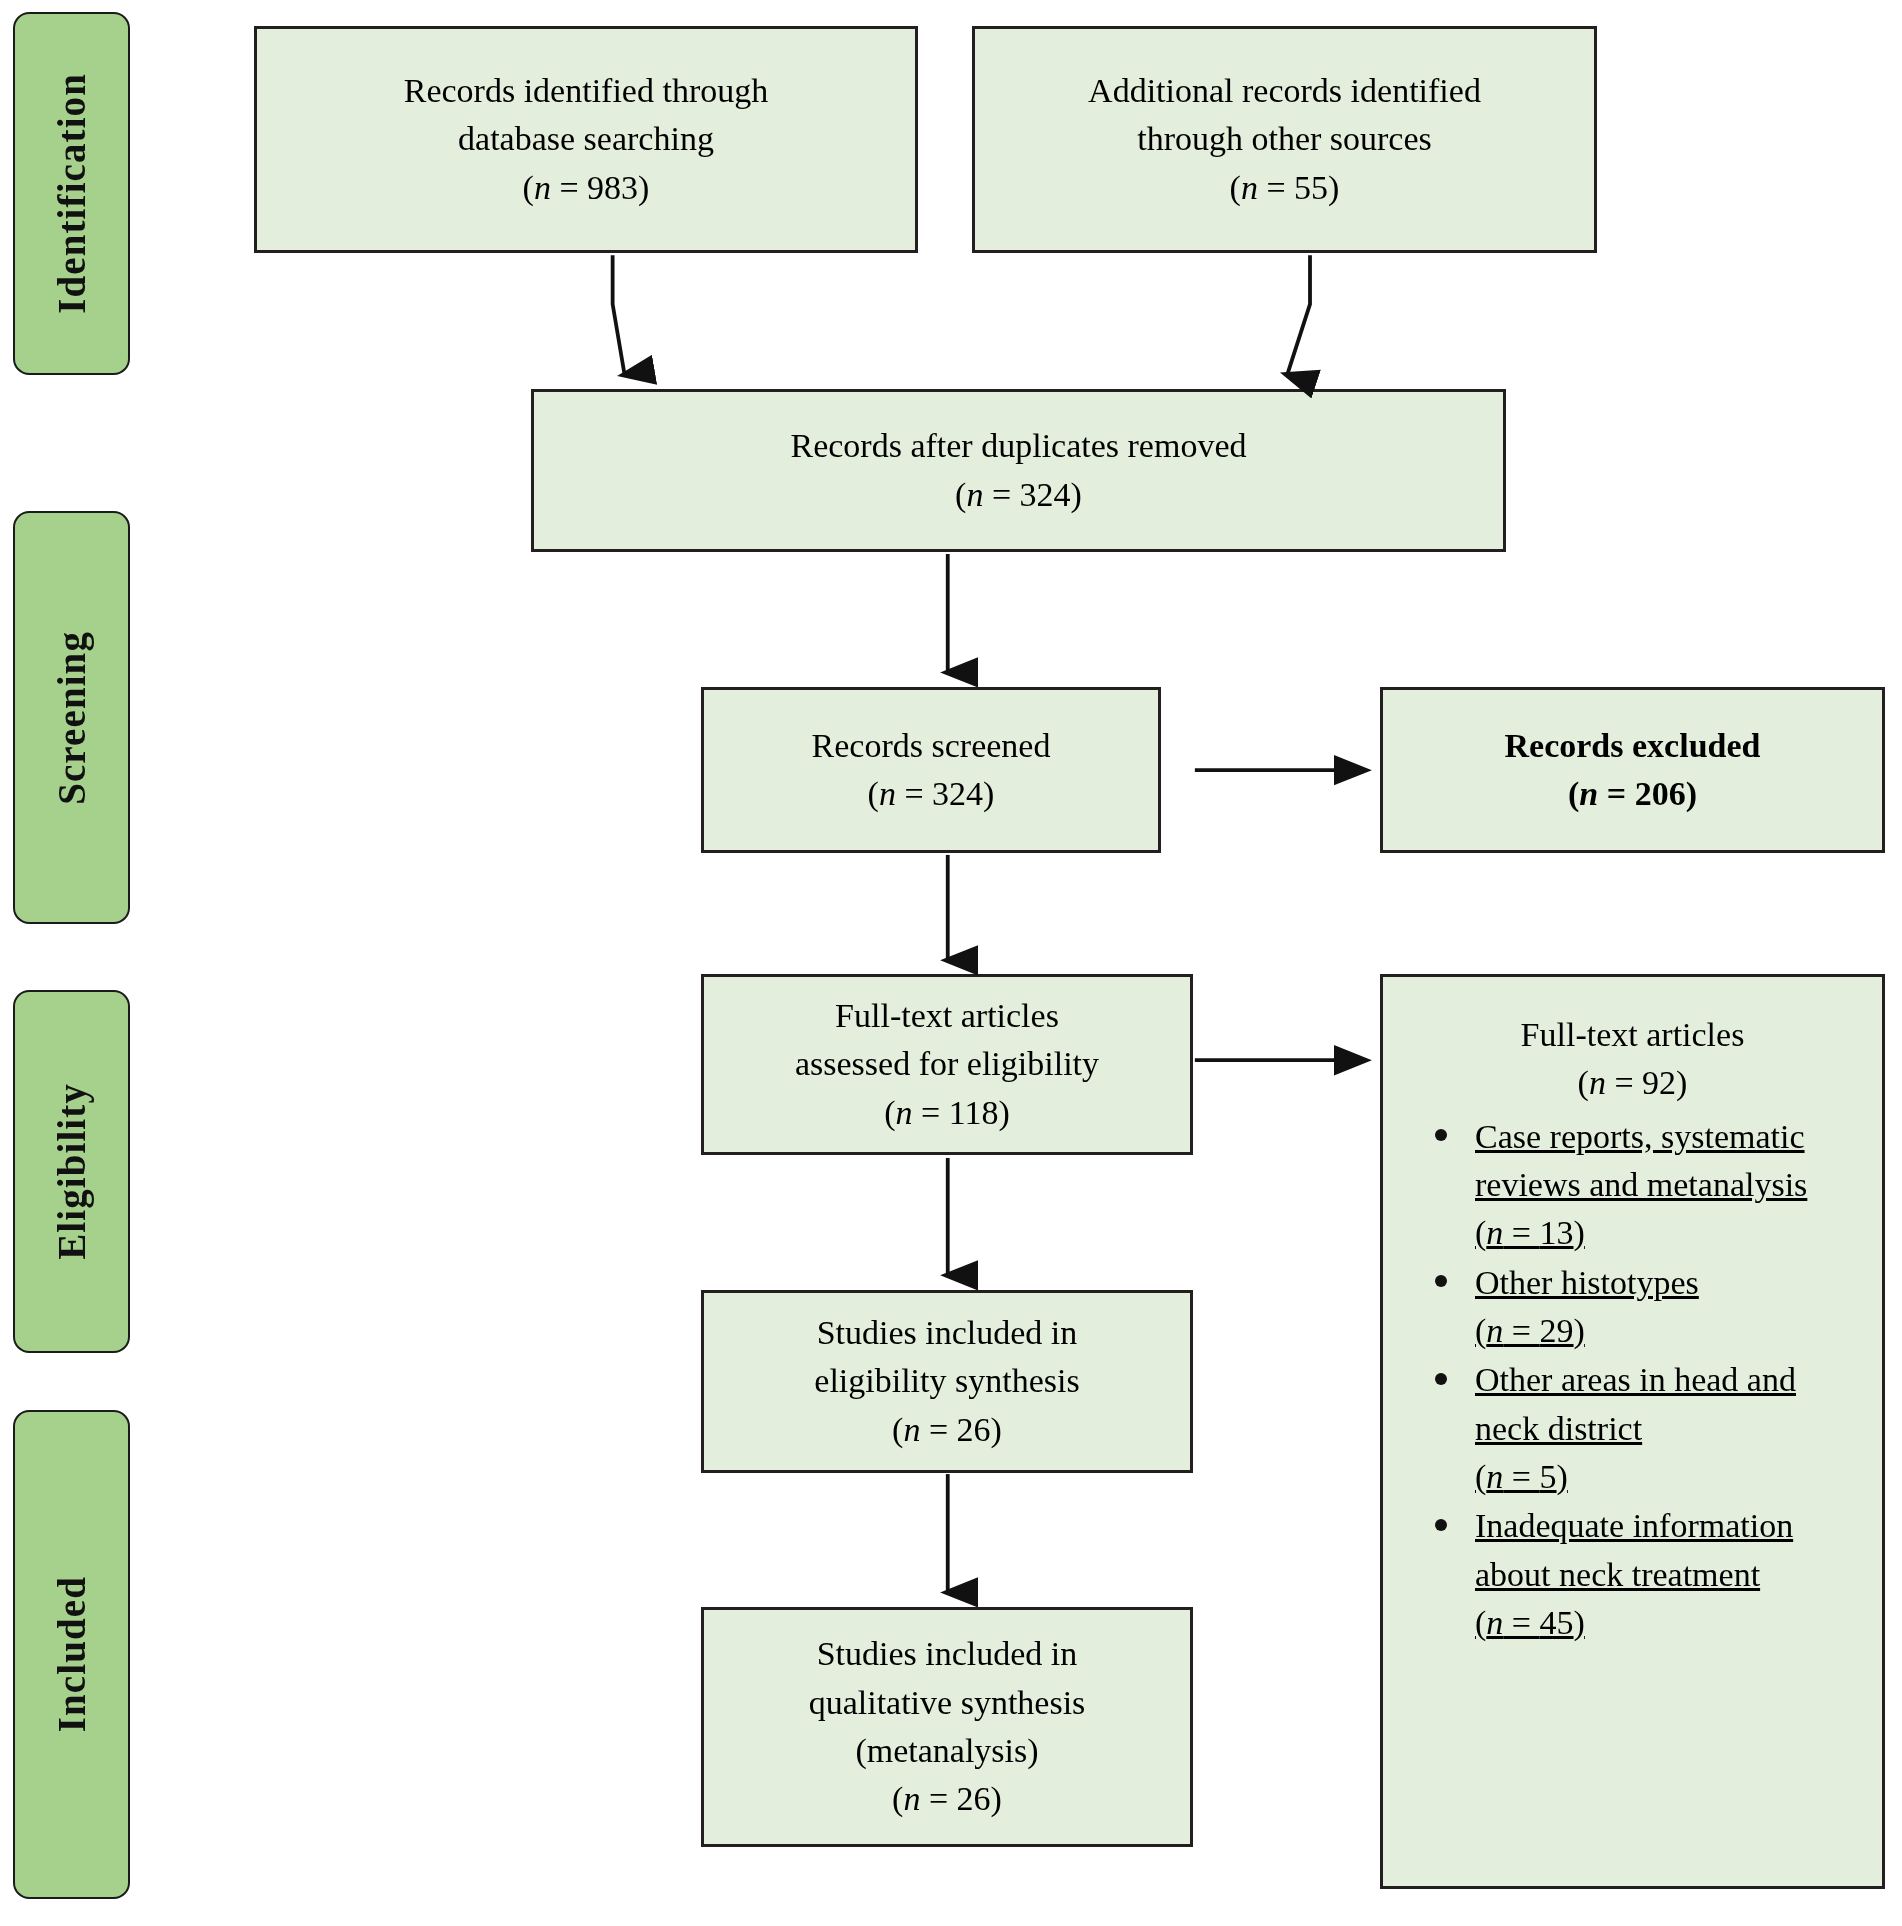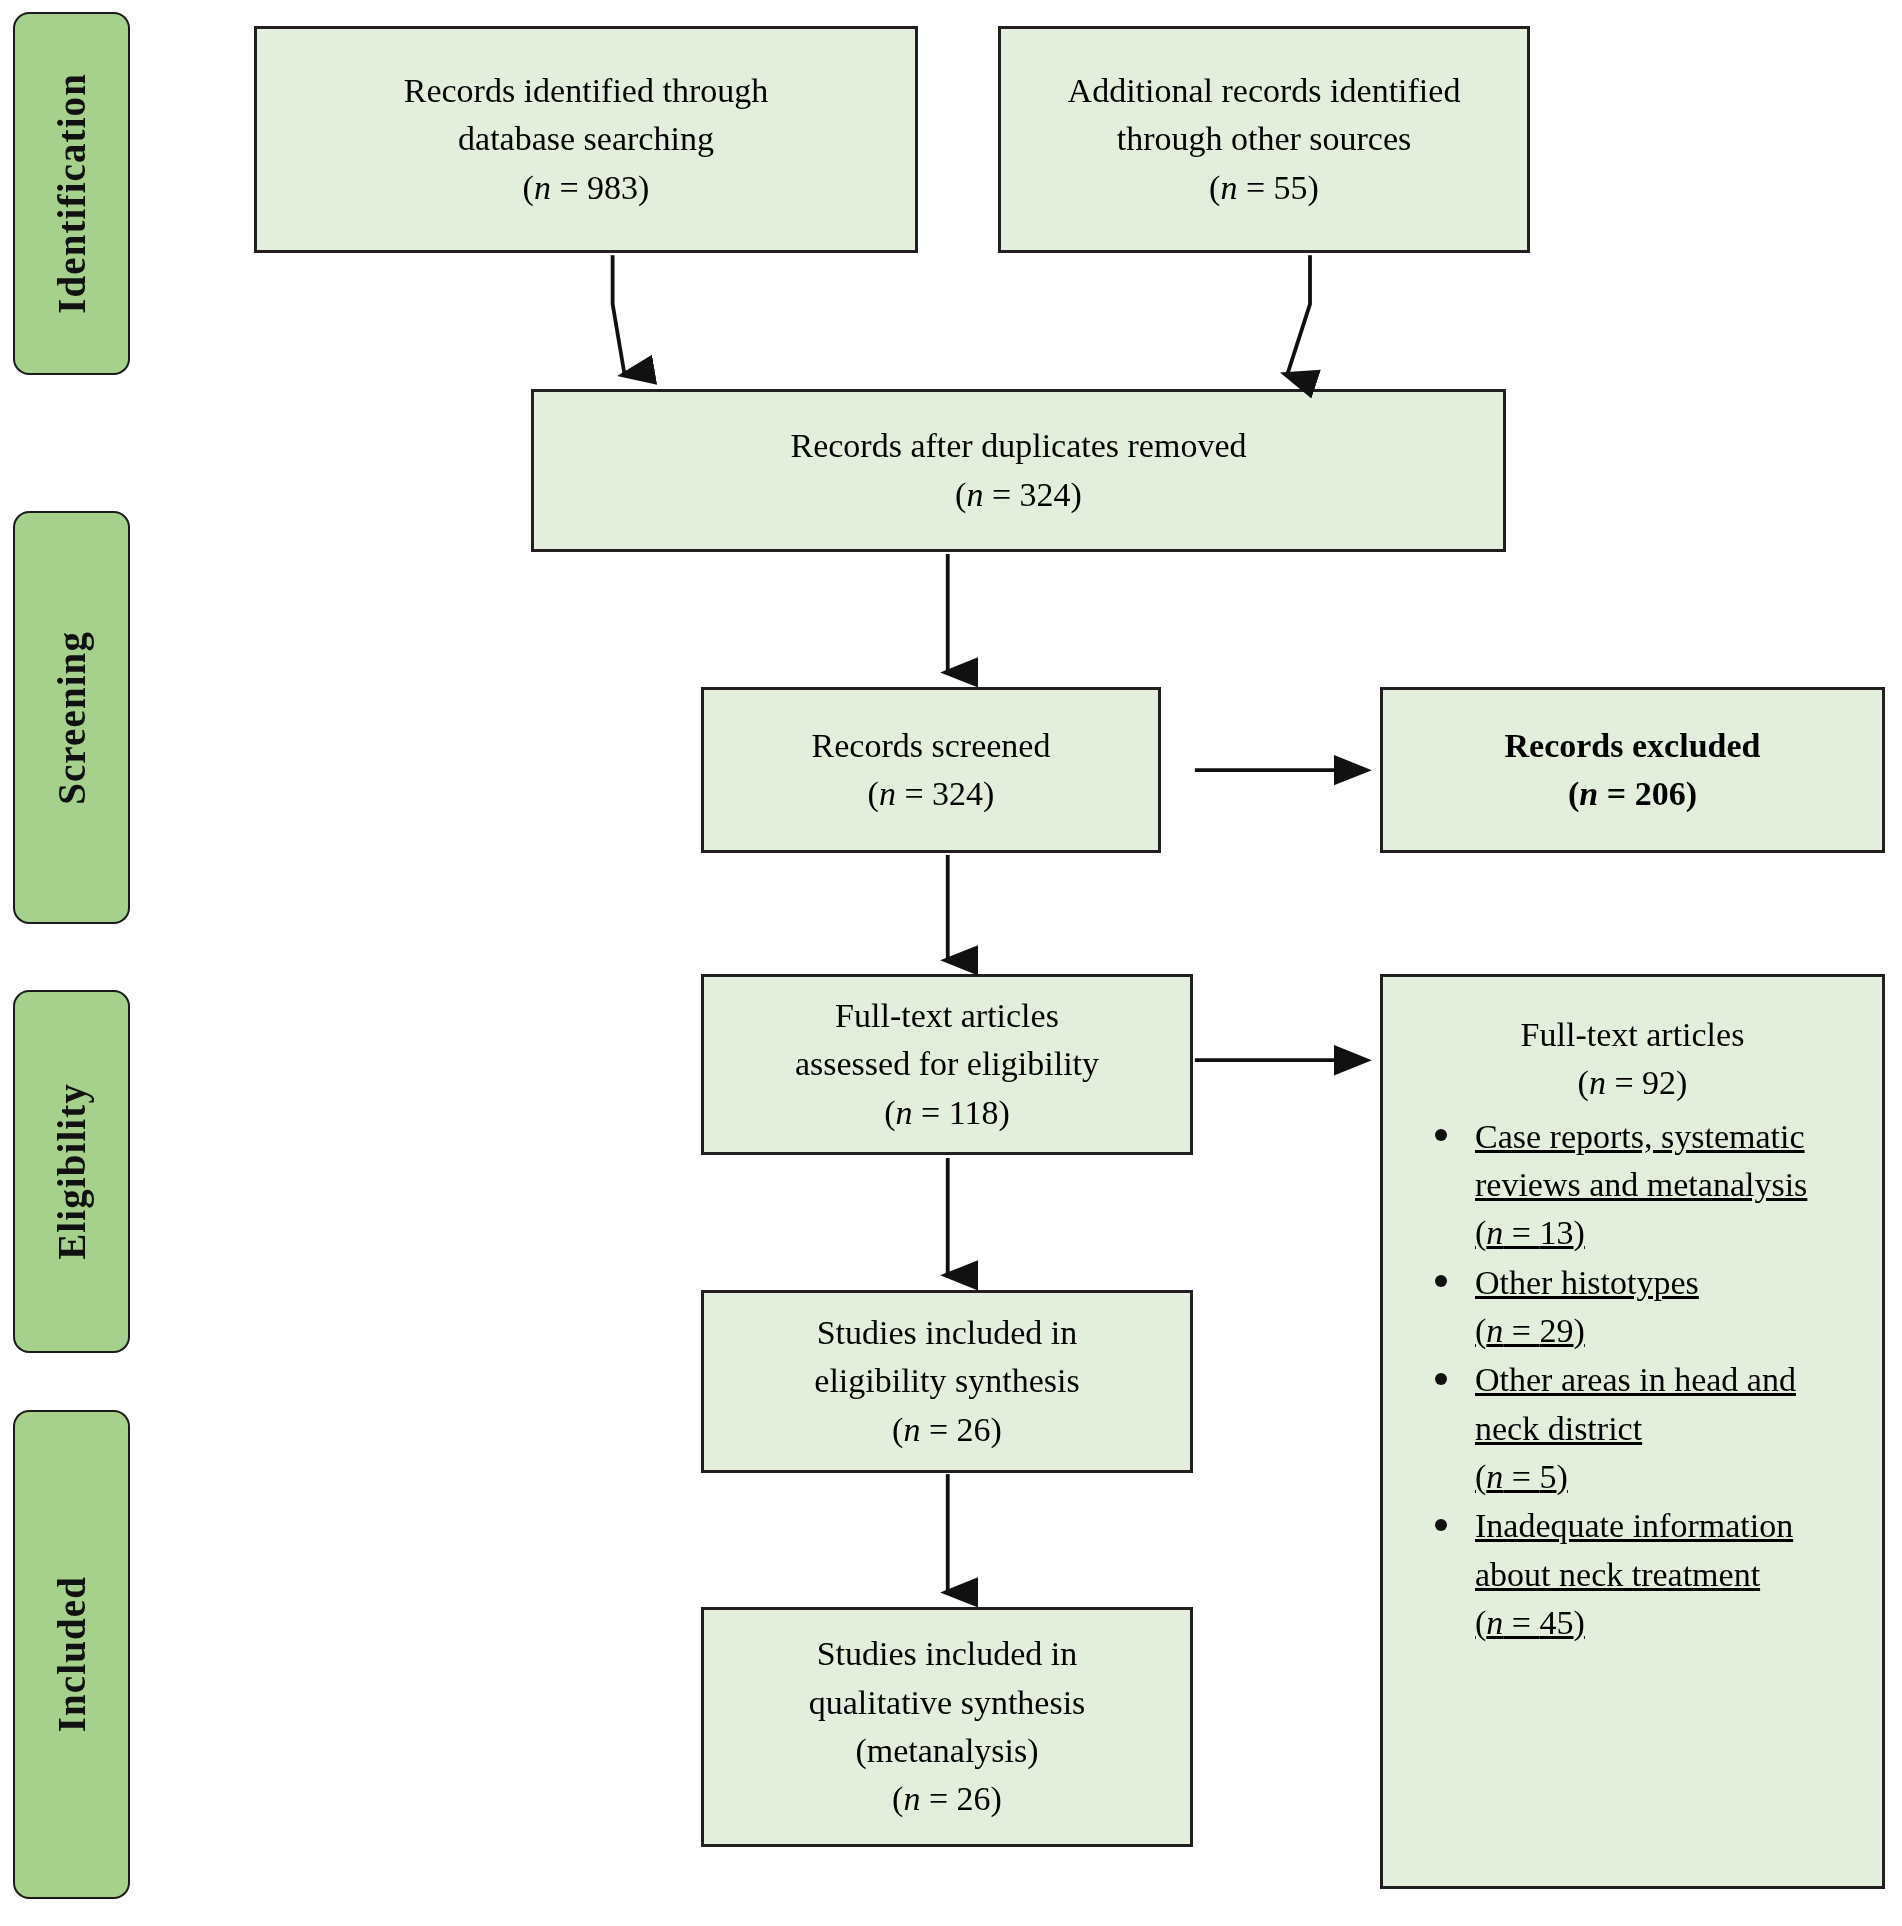--- a/index.html
+++ b/index.html
@@ -115,21 +115,21 @@
   <div class="stage-pill" style="left:13px; top:1410px; width:117px; height:489px;">
     <span class="stage-label">Included</span>
   </div>
 
   <div class="flow-box" style="left:254px; top:26px; width:664px; height:227px;">
     <span class="line">Records identified through</span>
     <span class="line">database searching</span>
     <span class="nline">(<span class="nitalic">n</span> = <span>983</span>)</span>
   </div>
 
-  <div class="flow-box" style="left:998px; top:26px; width:532px; height:227px;">
+  <div class="flow-box" style="left:972px; top:26px; width:625px; height:227px;">
     <span class="line">Additional records identified</span>
     <span class="line">through other sources</span>
     <span class="nline">(<span class="nitalic">n</span> = <span>55</span>)</span>
   </div>
 
   <div class="flow-box" style="left:531px; top:389px; width:975px; height:163px;">
     <span class="line">Records after duplicates removed</span>
     <span class="nline">(<span class="nitalic">n</span> = <span>324</span>)</span>
   </div>
 

